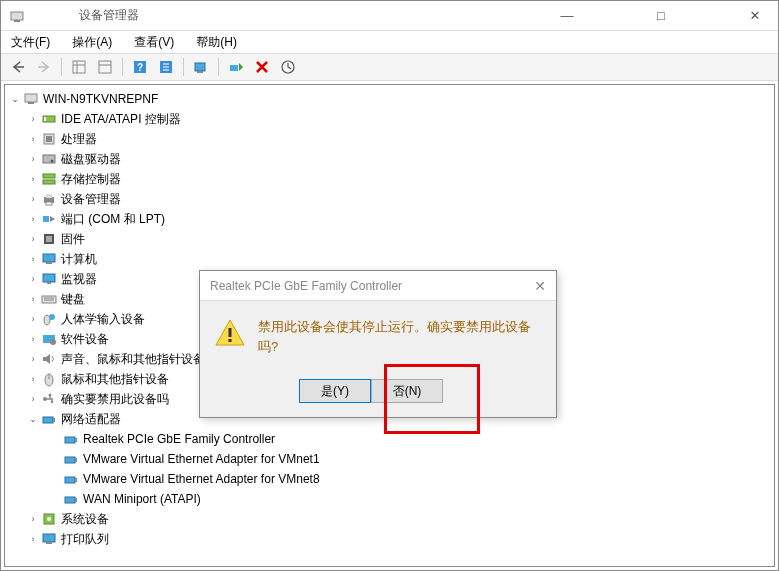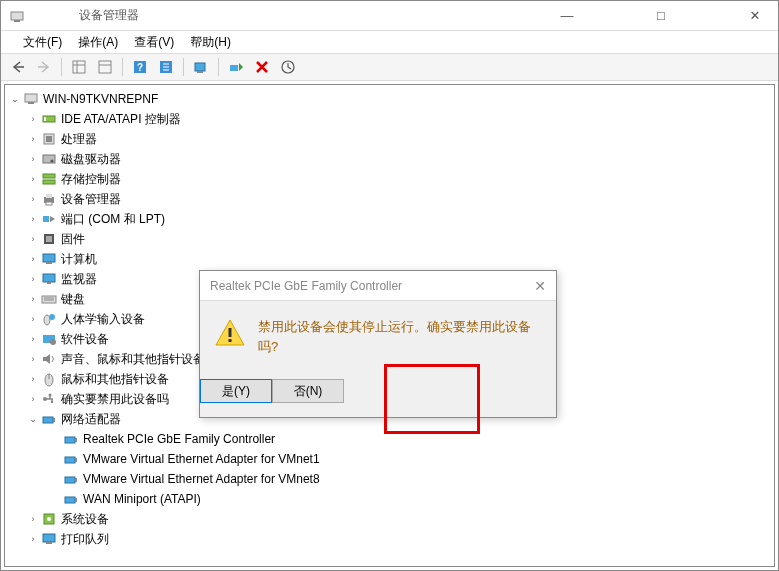--- a/index.html
+++ b/index.html
@@ -2,36 +2,36 @@
 <html><head>
 <meta charset="utf-8">
 <style>
 * { box-sizing: border-box; margin: 0; padding: 0; }
 body { font-family: "Microsoft YaHei", "Segoe UI", sans-serif; font-size: 12px; background: #fff; width: 779px; height: 571px; overflow: hidden; position: relative; }
 .window { width: 779px; height: 571px; border: 1px solid #888; background: #fff; display: flex; flex-direction: column; }
 .titlebar { height: 30px; display: flex; align-items: center; padding-left: 8px; border-bottom: 1px solid #ddd; gap: 48px; }
 .titlebar .icon { width: 16px; height: 16px; margin-right: 6px; }
 .titlebar .title { flex: 1; font-size: 12px; color: #555; }
 .titlebar .ctrl { width: 46px; height: 30px; display: flex; align-items: center; justify-content: center; color: #555; font-size: 13px; }
-.menubar { height: 22px; display: flex; align-items: center; padding-left: 18px; gap: 8px; font-size: 12px; }
+.menubar { height: 22px; display: flex; align-items: center; padding-left: 6px; gap: 14px; font-size: 12px; }
 .menubar span { padding: 2px 4px; }
 .toolbar { height: 28px; border-top: 1px solid #ddd; border-bottom: 1px solid #ddd; display: flex; align-items: center; padding: 0 6px; gap: 4px; background: #f5f5f5; }
 .toolbar .tbtn { width: 22px; height: 22px; display: flex; align-items: center; justify-content: center; }
 .toolbar .sep { width: 1px; height: 18px; background: #ccc; margin: 0 2px; }
 .tree-area { flex: 1; border: 1px solid #888; margin: 3px; overflow: auto; background: #fff; padding: 4px 0; }
 .node { display: flex; align-items: center; height: 20px; padding-left: var(--indent, 0px); font-size: 12px; white-space: nowrap; }
 .arrow { width: 12px; height: 12px; display: inline-flex; align-items: center; justify-content: center; margin-right: 2px; color: #555; font-size: 9px; }
 .node-icon { width: 16px; height: 16px; margin-right: 4px; display: inline-flex; align-items: center; justify-content: center; }
 .dialog { position: absolute; left: 199px; top: 270px; width: 358px; height: 148px; background: #f0f0f0; border: 1px solid #888; box-shadow: 2px 2px 8px rgba(0,0,0,0.2); display: flex; flex-direction: column; }
 .dialog .dlg-title { height: 30px; display: flex; align-items: center; padding: 0 10px; font-size: 12px; color: #888; background: #fff; border-bottom: 1px solid #ddd; }
 .dialog .dlg-title .dlg-x { margin-left: auto; color: #888; font-size: 14px; }
 .dialog .dlg-body { flex: 1; display: flex; padding: 16px 14px 0 14px; }
 .dialog .warn-icon { width: 32px; height: 32px; flex-shrink: 0; margin-right: 12px; }
 .dialog .msg { color: #a16207; font-size: 13px; line-height: 1.5; }
-.dialog .dlg-btns { display: flex; justify-content: flex-start; gap: 0; padding: 0 14px 14px 0; }
+.dialog .dlg-btns { display: flex; justify-content: center; gap: 0; padding: 0 14px 14px 0; }
 .dialog button { width: 72px; height: 24px; font-size: 12px; background: #e1e1e1; border: 1px solid #aaa; cursor: pointer; }
 .dialog button.default { border: 1px solid #0078d7; }
 .highlight-box { position: absolute; left: 384px; top: 364px; width: 96px; height: 70px; border: 3px solid #e00000; pointer-events: none; }
 </style>
 </head>
 <body>
 
 <div class="window">
   <div class="titlebar">
     <span class="icon">

